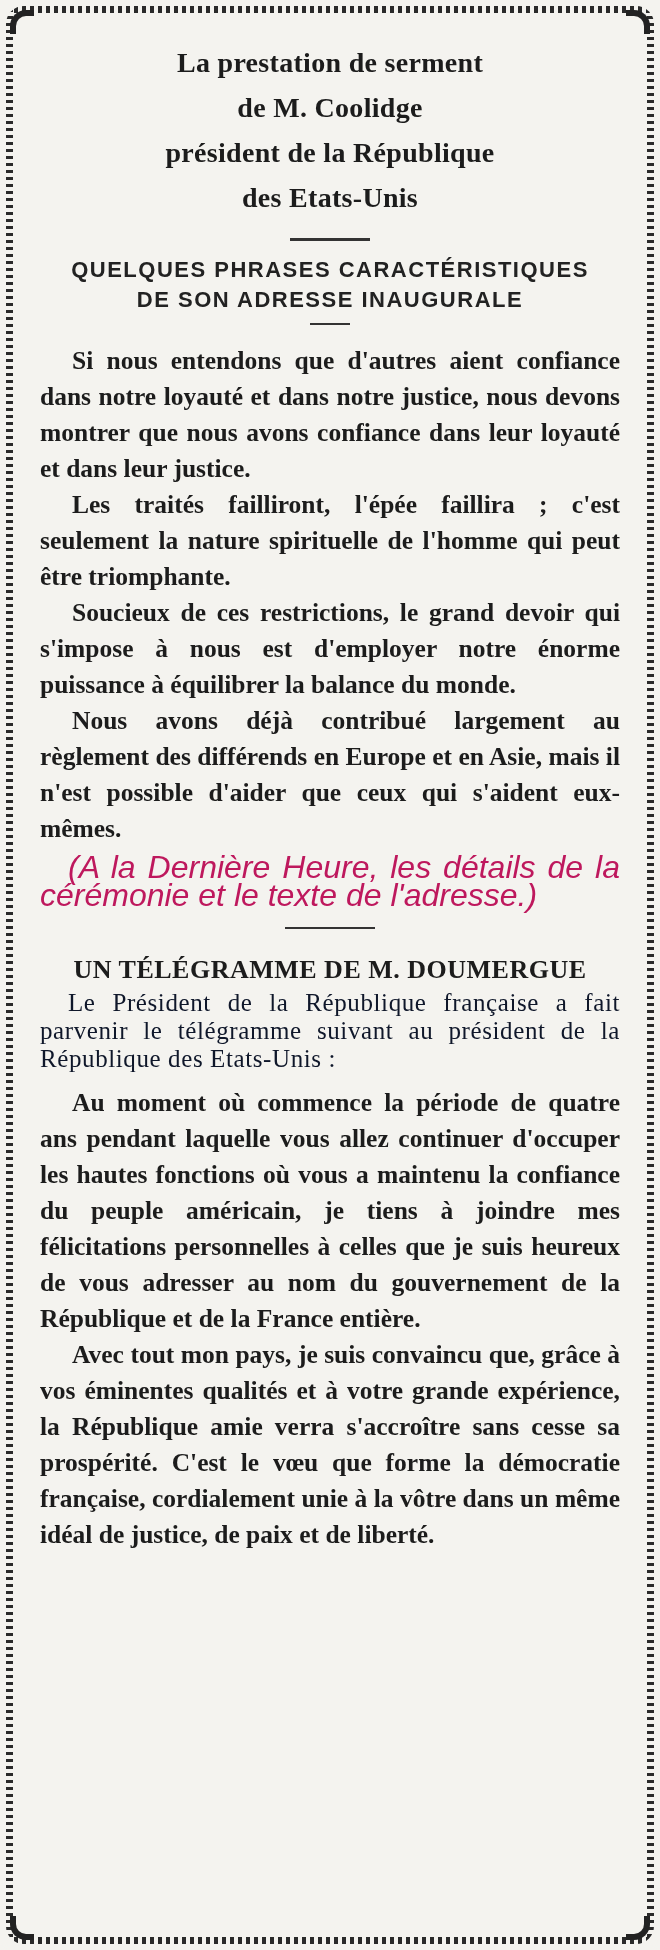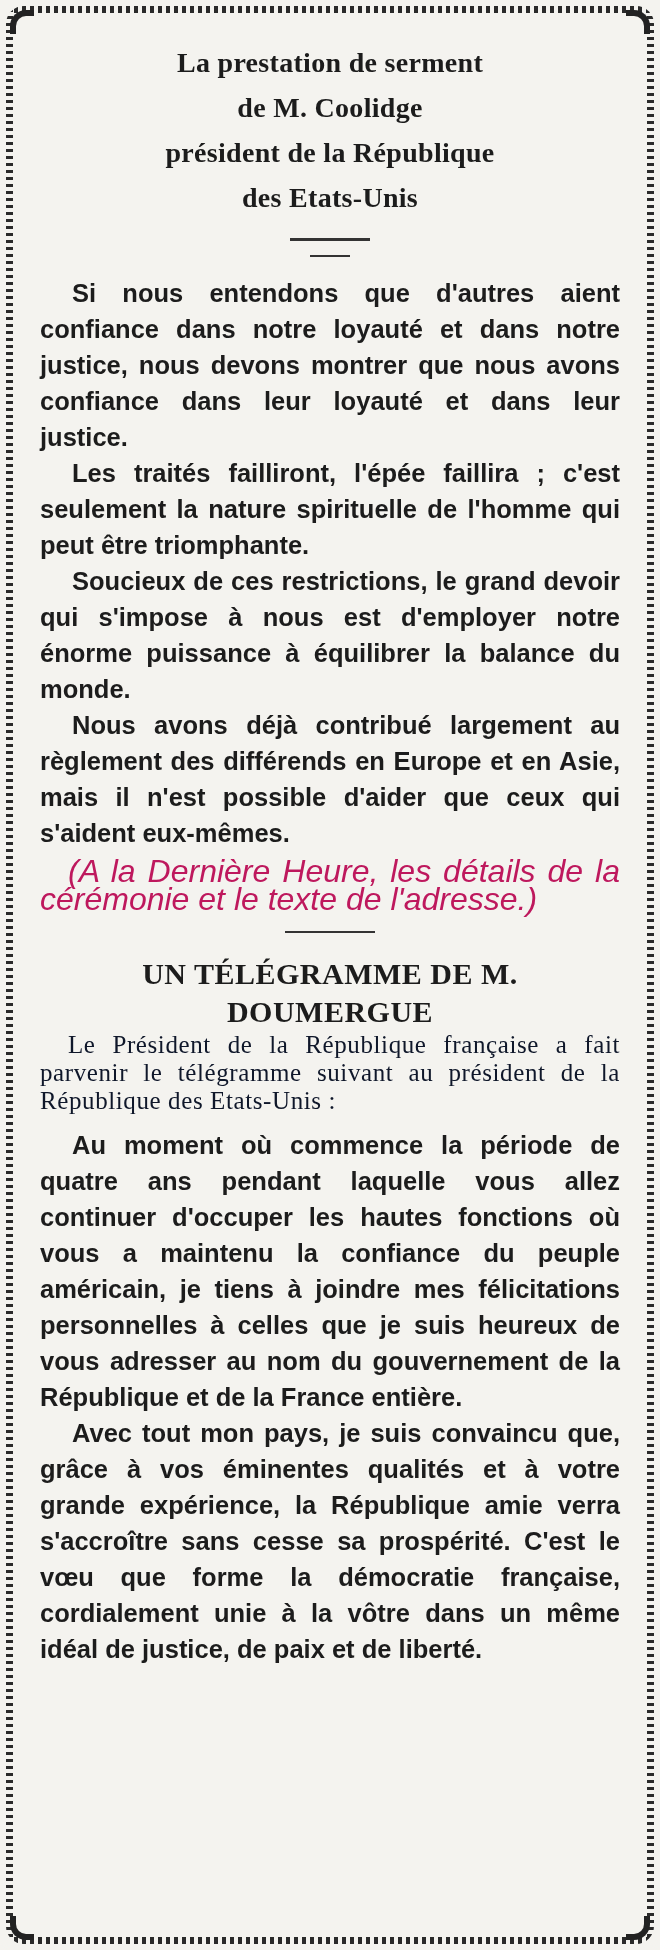--- a/index.html
+++ b/index.html
@@ -56,21 +56,21 @@
       font-weight: bold;
       font-size: 22px;
       line-height: 30px;
       text-align: center;
       letter-spacing: 1.5px;
       margin: 0;
       color: #222;
     }
     .subhead span { display: block; }
     .para {
-      font-family: Liberation Sans, sans-serif;
+      font-family: Liberation Serif, serif;
       font-weight: bold;
       font-size: 25.5px;
       line-height: 36px;
       text-align: justify;
       text-indent: 32px;
       margin: 0;
       hyphens: manual;
     }
     .note {
       font-family: Liberation Sans, sans-serif;
@@ -78,21 +78,21 @@
       font-size: 32px;
       line-height: 28px;
       color: #be185d;
       text-align: justify;
       text-indent: 28px;
       margin: 6px 0 0 0;
     }
     .section-title {
       font-family: "Liberation Serif", serif;
       font-weight: bold;
-      font-size: 30px;
+      font-size: 26px;
       line-height: 38px;
       text-align: center;
       margin: 0;
       letter-spacing: 0.5px;
     }
     .intro {
       font-family: "Liberation Serif", serif;
       font-size: 25px;
       line-height: 28px;
       color: #0f172a;
@@ -116,20 +116,24 @@
 <div class="content">
   <h1 class="headline">
     <span>La prestation de serment</span>
     <span>de M. Coolidge</span>
     <span>président de la République</span>
     <span>des Etats-Unis</span>
   </h1>
 
   <div class="rule"></div>
 
+  <h2 class="subhead">
+    <span>QUELQUES PHRASES CARACTÉRISTIQUES</span>
+    <span>DE SON ADRESSE INAUGURALE</span>
+  </h2>
 
   <div class="rule short"></div>
 
   <p class="para">Si nous entendons que d'autres aient confiance dans notre loyauté et dans notre justice, nous devons montrer que nous avons confiance dans leur loyauté et dans leur justice.</p>
   <p class="para">Les traités failliront, l'épée faillira ; c'est seulement la nature spirituelle de l'homme qui peut être triomphante.</p>
   <p class="para">Soucieux de ces restrictions, le grand devoir qui s'impose à nous est d'employer notre énorme puissance à équilibrer la balance du monde.</p>
   <p class="para">Nous avons déjà contribué largement au règlement des différends en Europe et en Asie, mais il n'est possible d'aider que ceux qui s'aident eux-mêmes.</p>
 
   <p class="note">(A la Dernière Heure, les détails de la cérémonie et le texte de l'adresse.)</p>
 

